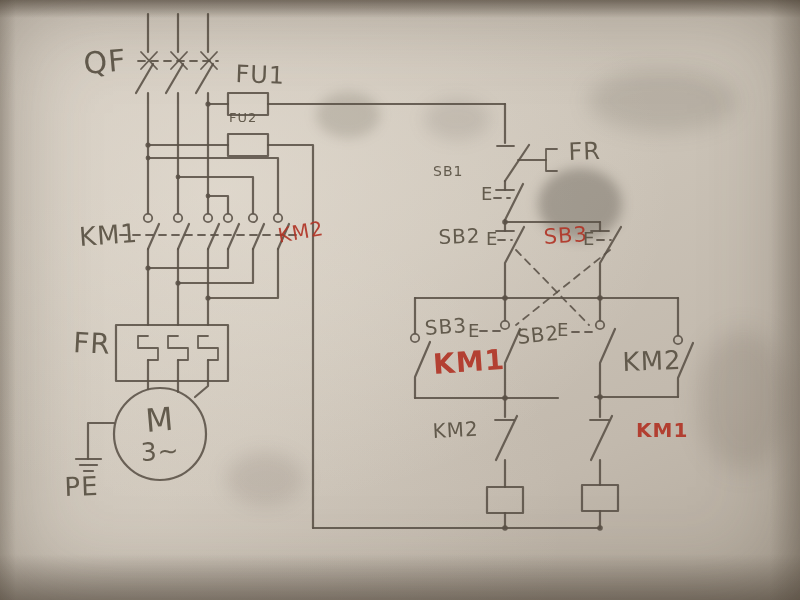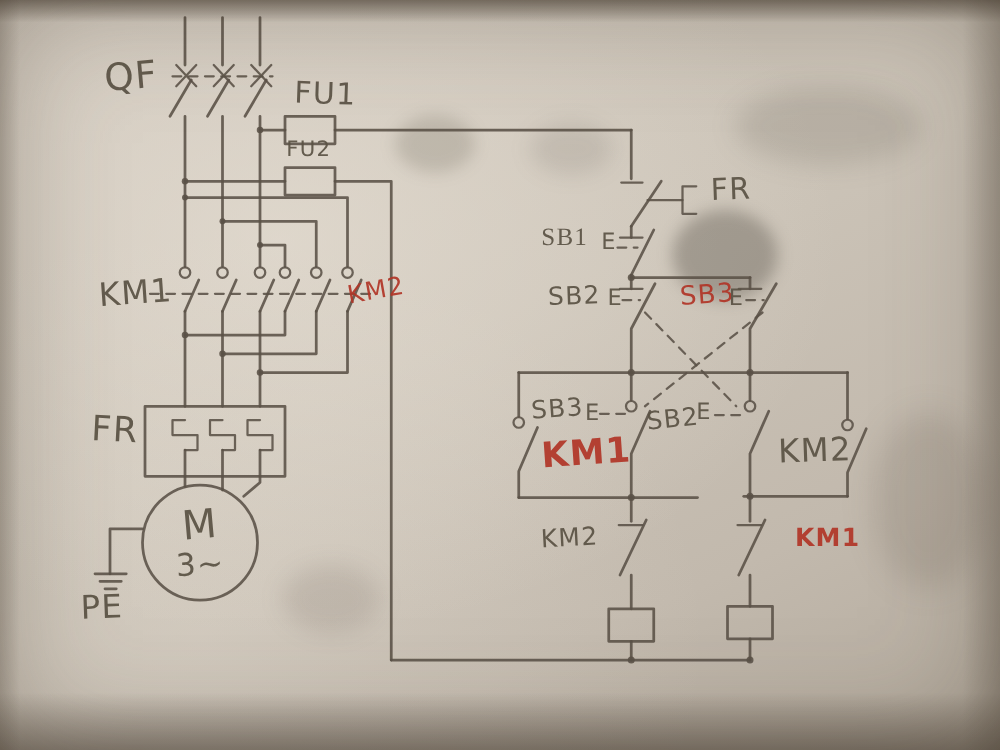--- a/index.html
+++ b/index.html
@@ -221,30 +221,30 @@
 
     <g>
       <path class="pen" d="M313,528 H600"></path>
       <circle class="dot" cx="505" cy="528" r="2.8"></circle>
       <circle class="dot" cx="600" cy="528" r="2.8"></circle>
     </g>
   </svg>
 
   <span class="lbl" style="left:82px;top:46px;font-size:30px;transform:rotate(-5deg);">QF</span>
   <span class="lbl" style="left:236px;top:60px;font-size:24px;transform:rotate(2deg);">FU1</span>
-  <span class="lbl" style="left:229px;top:110px;font-size:17px;">FU2</span>
+  <span class="lbl" style="left:229px;top:110px;font-size:13px;">FU2</span>
   <span class="lbl" style="left:78px;top:222px;font-size:26px;transform:rotate(-4deg);">KM1</span>
   <span class="lbl red" style="left:276px;top:224px;font-size:20px;transform:rotate(-10deg);">KM2</span>
   <span class="lbl" style="left:74px;top:326px;font-size:28px;transform:rotate(3deg);">FR</span>
   <span class="lbl" style="left:144px;top:402px;font-size:32px;transform:rotate(-5deg);">M</span>
   <span class="lbl" style="left:140px;top:438px;font-size:25px;transform:rotate(-3deg);">3~</span>
   <span class="lbl" style="left:64px;top:472px;font-size:26px;transform:rotate(-2deg);">PE</span>
 
   <span class="lbl" style="left:568px;top:138px;font-size:24px;transform:rotate(-2deg);">FR</span>
-  <span class="lbl" style="left:433px;top:179px;font-size:20px;font-family:Liberation Serif, serif;">SB1</span>
+  <span class="lbl" style="left:433px;top:163px;font-size:14px;">SB1</span>
   <span class="lbl" style="left:481px;top:183px;font-size:18px;">E</span>
   <span class="lbl" style="left:438px;top:225px;font-size:20px;transform:rotate(-2deg);">SB2</span>
   <span class="lbl" style="left:486px;top:228px;font-size:18px;">E</span>
   <span class="lbl red" style="left:543px;top:225px;font-size:21px;transform:rotate(-4deg);">SB3</span>
   <span class="lbl" style="left:583px;top:228px;font-size:18px;">E</span>
 
   <span class="lbl" style="left:424px;top:316px;font-size:20px;transform:rotate(-4deg);">SB3</span>
   <span class="lbl" style="left:468px;top:320px;font-size:18px;">E</span>
   <span class="lbl" style="left:516px;top:325px;font-size:20px;transform:rotate(-6deg);">SB2</span>
   <span class="lbl" style="left:557px;top:319px;font-size:18px;">E</span>

